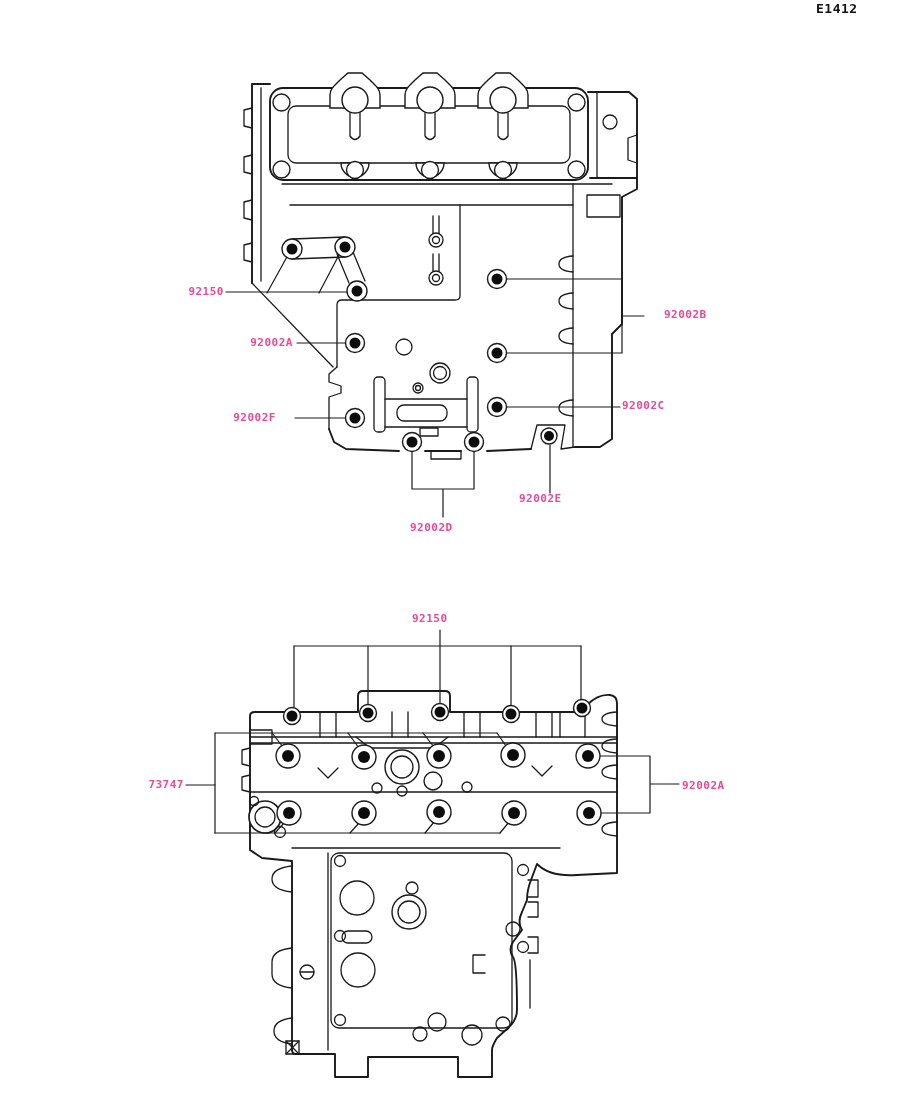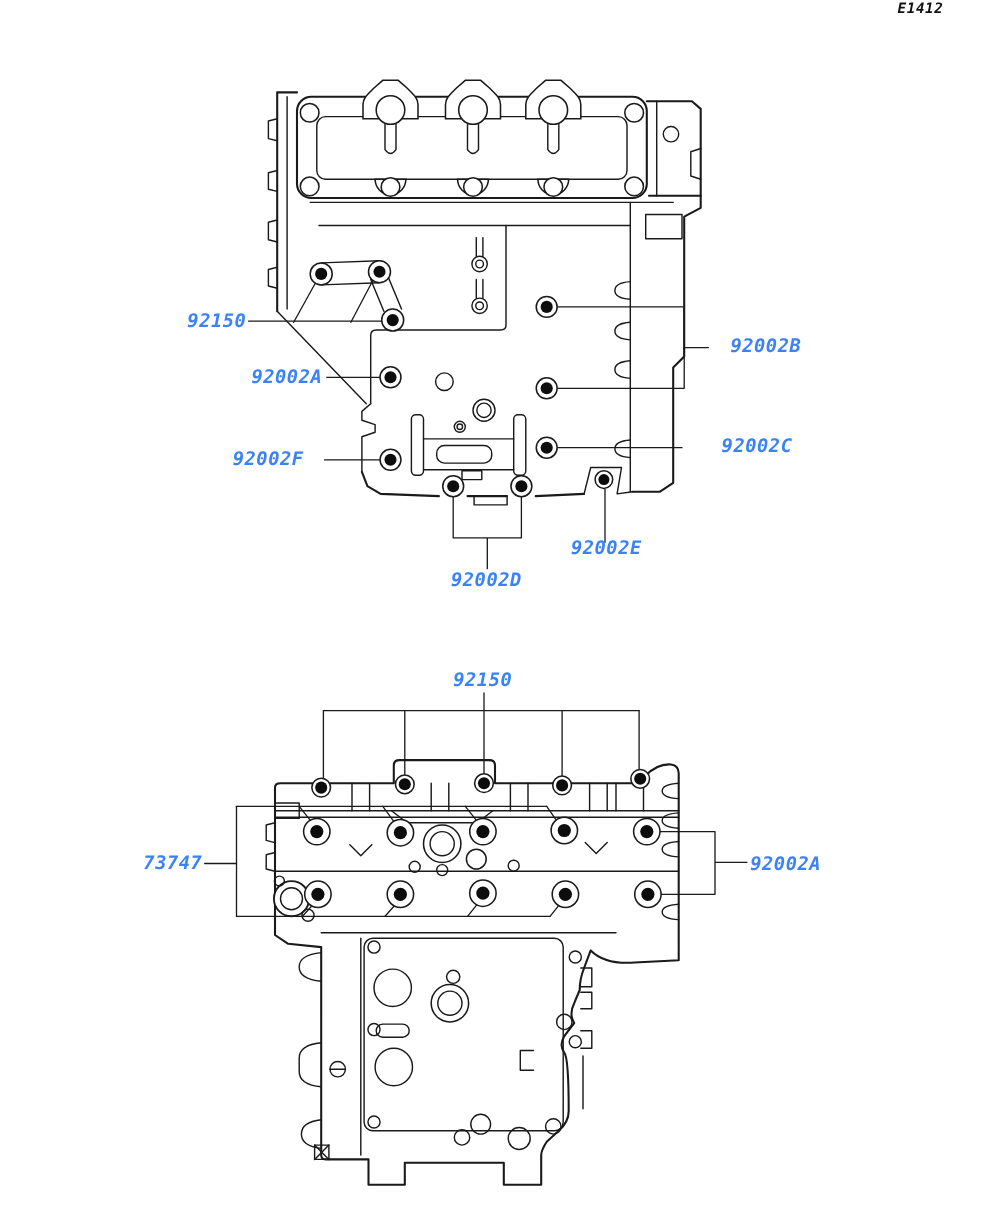--- a/index.html
+++ b/index.html
@@ -1,19 +1,19 @@
 <!DOCTYPE html>
 <html><head>
 <meta charset="utf-8">
 <style>
   html,body{margin:0;padding:0;background:#fff;}
   .page{position:relative;width:914px;height:1083px;background:#fff;overflow:hidden;
-        font-family:"DejaVu Sans Mono","Liberation Mono",monospace;font-style:italic;}
+        font-family:"DejaVu Sans Mono","Liberation Mono",monospace;}
   svg{position:absolute;left:0;top:0;}
-  .lbl{position:absolute;font-size:17px;line-height:16px;font-weight:bold;color:#3b82f6;
+  .lbl{position:absolute;font-size:11px;line-height:16px;font-weight:bold;color:#ec4899;
        letter-spacing:0.5px;white-space:nowrap;}
   .lbl.r{text-align:right;}
   .doccode{position:absolute;font-size:13px;font-weight:bold;color:#111;letter-spacing:0.5px;}
   .ln{stroke:#1a1a1a;fill:none;stroke-width:1.3;stroke-linejoin:round;stroke-linecap:round;}
   .hv{stroke:#1a1a1a;fill:none;stroke-width:1.9;stroke-linejoin:round;stroke-linecap:round;}
   .wf{stroke:#1a1a1a;fill:#ffffff;stroke-width:1.4;}
   .wf2{stroke:#1a1a1a;fill:#ffffff;stroke-width:1.7;}
   .dot{fill:#0d0d0d;stroke:none;}
   .ld{stroke:#1a1a1a;fill:none;stroke-width:1.2;stroke-linecap:round;}
 </style>
@@ -262,21 +262,21 @@
         <circle class="dot" cx="514" cy="813" r="6"></circle>
       <circle class="wf" cx="589" cy="813" r="12"></circle>
         <circle class="dot" cx="589" cy="813" r="6"></circle>
     </g>
   </svg>
 
   <div class="lbl r" style="left:140px;top:284px;width:84px;">92150</div>
   <div class="lbl r" style="left:188px;top:335px;width:105px;">92002A</div>
   <div class="lbl r" style="left:171px;top:410px;width:105px;">92002F</div>
   <div class="lbl" style="left:664px;top:307px;">92002B</div>
-  <div class="lbl" style="left:656px;top:398px;">92002C</div>
+  <div class="lbl" style="left:622px;top:398px;">92002C</div>
   <div class="lbl" style="left:410px;top:520px;">92002D</div>
   <div class="lbl" style="left:519px;top:491px;">92002E</div>
 
   <div class="lbl" style="left:412px;top:611px;">92150</div>
   <div class="lbl r" style="left:80px;top:777px;width:104px;">73747</div>
   <div class="lbl" style="left:682px;top:778px;">92002A</div>
 
 </div>
 
 </body></html>

